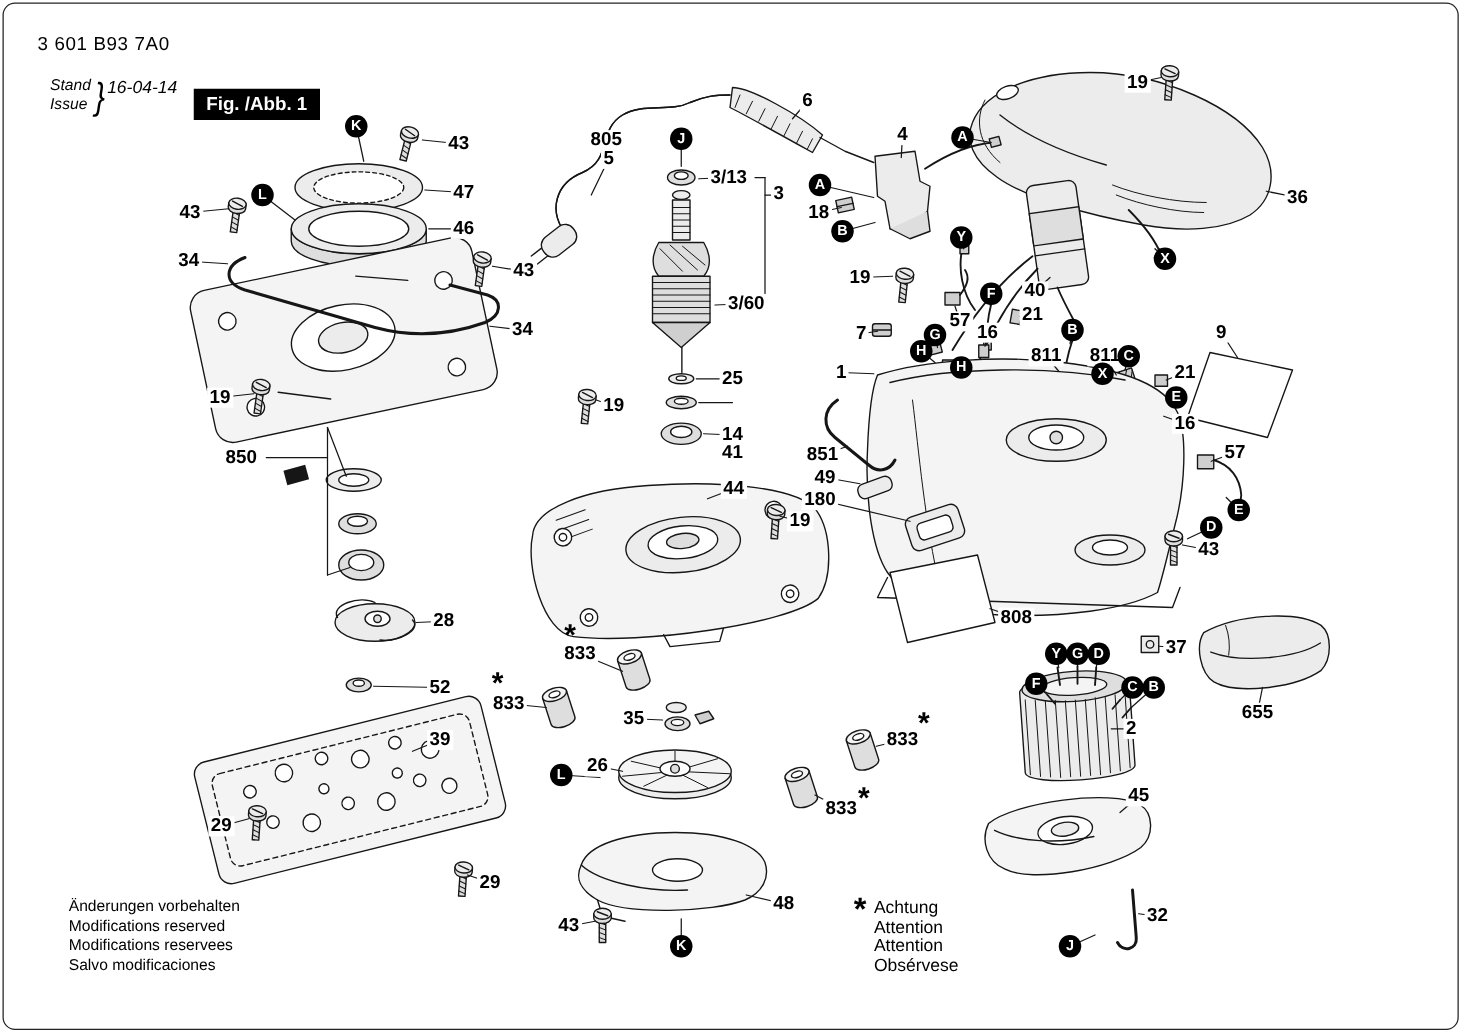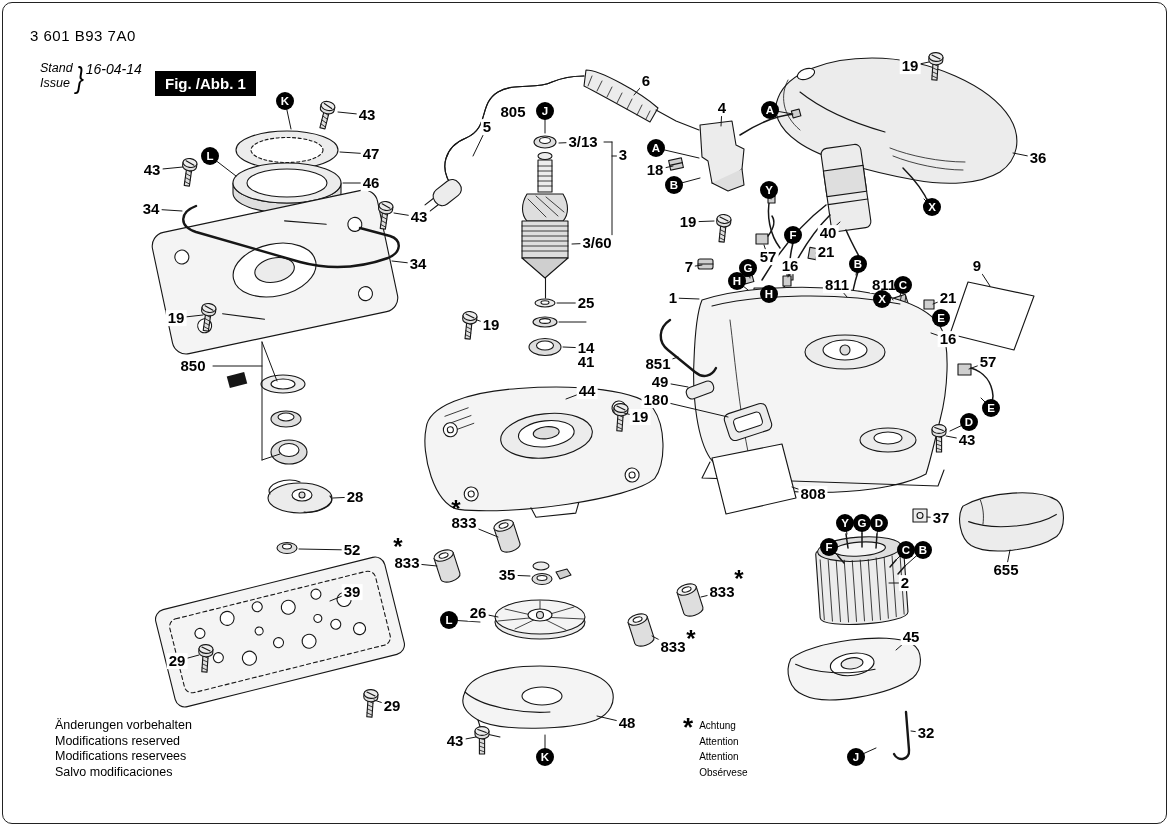--- a/index.html
+++ b/index.html
@@ -28,21 +28,21 @@
   .part-number{position:absolute;left:30px;top:27px;font-size:15px;letter-spacing:.5px;}
   .issue-block{position:absolute;left:40px;top:61px;display:flex;align-items:flex-start;font-style:italic;}
   .issue-labels{display:flex;flex-direction:column;font-size:12.5px;line-height:15px;}
   .brace{font-size:30px;font-weight:300;margin:0 1px 0 2px;transform:scaleX(.8);}
   .issue-date{font-size:14px;}
   .figbox{position:absolute;left:155px;top:71px;background:#000;color:#fff;font-weight:bold;
       font-size:15px;padding:4px 10px;}
   .footer{position:absolute;left:55px;top:718px;font-size:12.5px;line-height:15.5px;}
   .attention{position:absolute;left:683px;top:718px;display:flex;align-items:flex-start;}
   .att-star{font-size:26px;font-weight:bold;line-height:18px;margin-right:6px;}
-  .att-lines{font-size:10px;line-height:15.5px;}
+  .att-lines{font-size:14px;line-height:15.5px;}
 </style>
 </head>
 <body>
 
 <div class="page">
 
   <svg id="diagram" width="1169" height="826" viewBox="0 0 1169 826">
     <defs>
       <g id="screw">
         <path class="f3" d="M -2.6 3 L -2.6 23 L 2.6 23 L 2.6 3 Z"></path>
@@ -457,21 +457,21 @@
       <div class="part-label" style="left: 418px; top: 264px;">34</div>
       <div class="part-label" style="left: 176px; top: 318px;">19</div>
       <div class="part-label" style="left: 193px; top: 366px; text-align: center;">850</div>
       <div class="part-label" style="left: 355px; top: 497px;">28</div>
       <div class="part-label" style="left: 352px; top: 550px;">52</div>
       <div class="part-label" style="left: 352px; top: 592px;">39</div>
       <div class="part-label" style="left: 177px; top: 661px;">29</div>
       <div class="part-label" style="left: 392px; top: 706px;">29</div>
       <div class="part-label" style="left: 455px; top: 741px;">43</div>
       <div class="part-label" style="left: 627px; top: 723px;">48</div>
-      <div class="part-label" style="left: 485px; top: 112px; margin-left: 28px;">805</div>
+      <div class="part-label" style="left: 485px; top: 112px;">805</div>
       <div class="part-label" style="left: 487px; top: 127px;">5</div>
       <div class="part-label" style="left: 583px; top: 142px;">3/13</div>
       <div class="part-label" style="left: 623px; top: 155px;">3</div>
       <div class="part-label" style="left: 597px; top: 243px;">3/60</div>
       <div class="part-label" style="left: 646px; top: 81px;">6</div>
       <div class="part-label" style="left: 722px; top: 108px;">4</div>
       <div class="part-label" style="left: 655px; top: 170px;">18</div>
       <div class="part-label" style="left: 688px; top: 222px;">19</div>
       <div class="part-label" style="left: 586px; top: 303px;">25</div>
       <div class="part-label" style="left: 586px; top: 322px; margin-top: 40px;">41</div>

